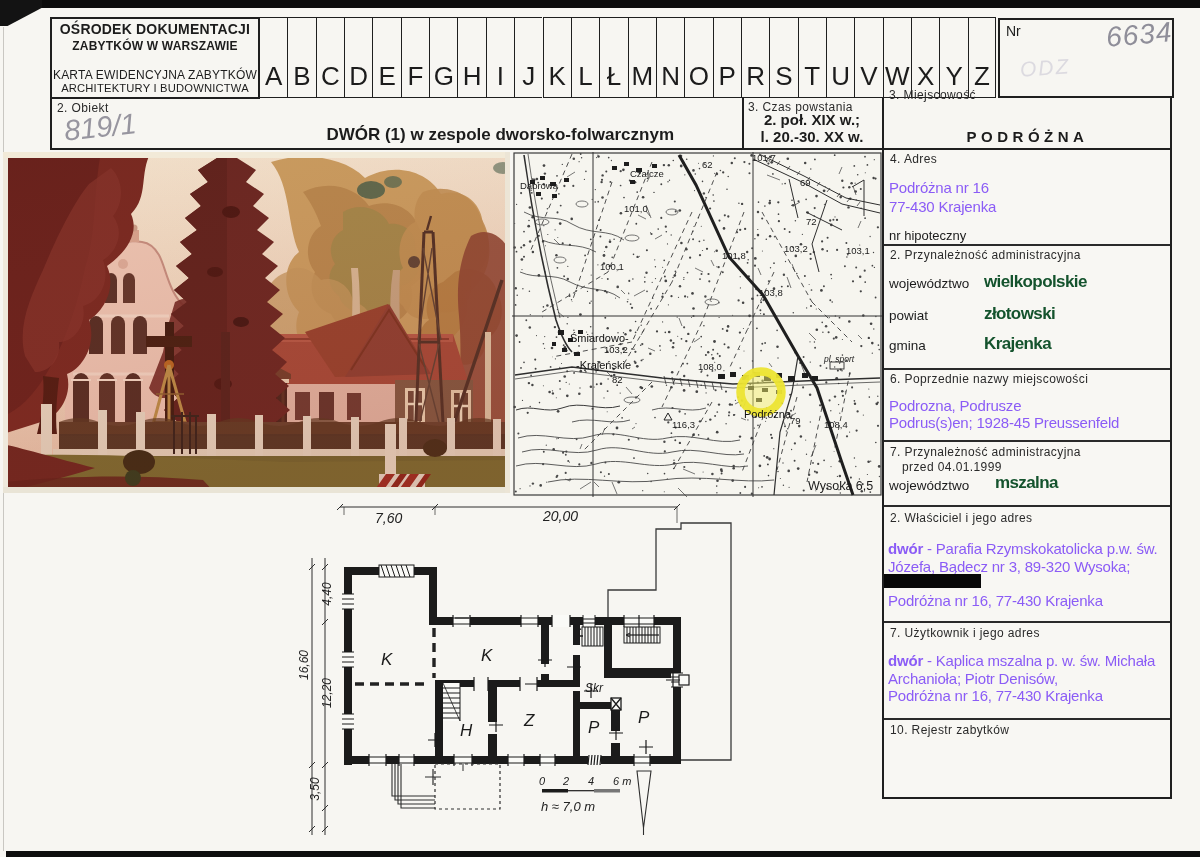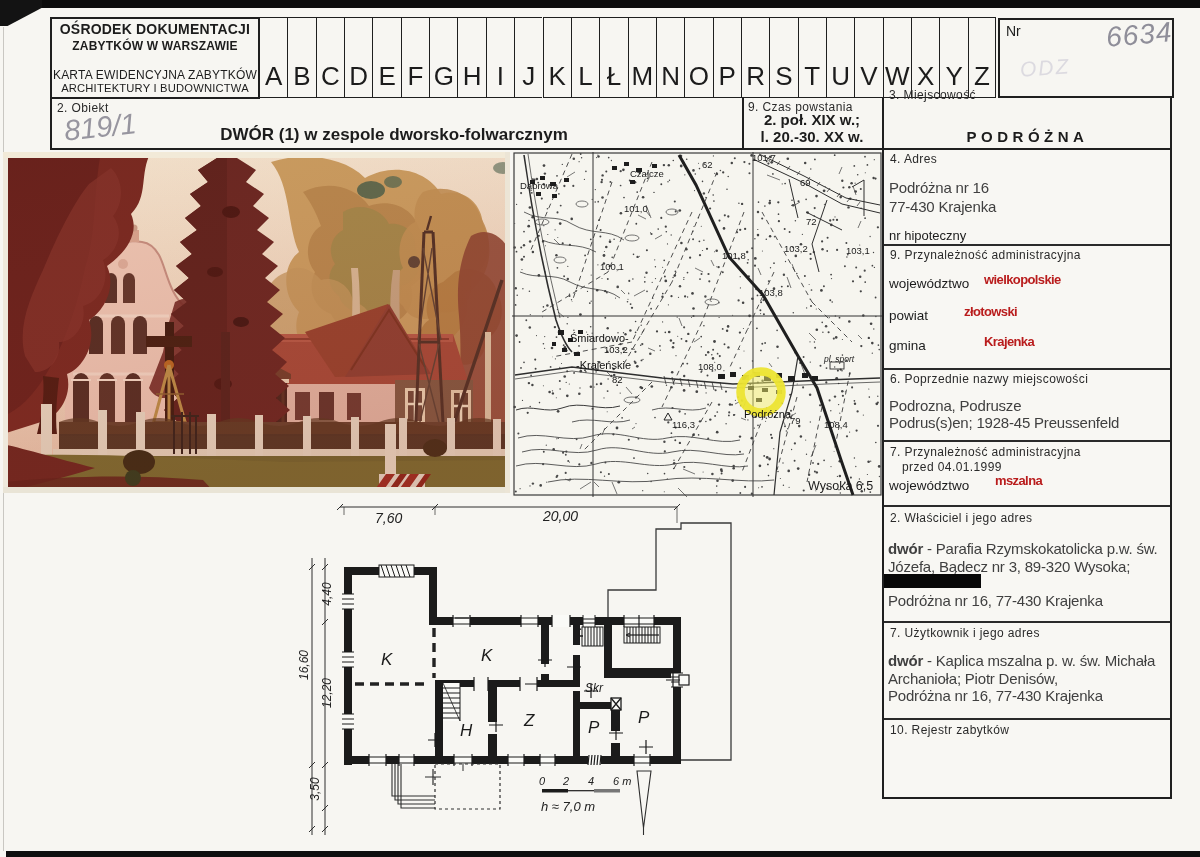--- a/index.html
+++ b/index.html
@@ -1,21 +1,21 @@
 <!DOCTYPE html>
 <html><head>
 <meta charset="utf-8">
 <style>
   html,body{margin:0;padding:0}
   body{width:1200px;height:857px;position:relative;background:#f7f6f2;
        font-family:"Liberation Sans",sans-serif;overflow:hidden;color:#1c1c1c}
   .abs{position:absolute}
   .lbl{position:absolute;font-size:12px;color:#2a2a2a;letter-spacing:0.4px;white-space:nowrap}
-  .txt{position:absolute;font-size:15px;letter-spacing:-0.2px;color:#404040;white-space:nowrap}
-  .bld{position:absolute;font-size:13px;font-weight:bold;letter-spacing:-0.6px;color:#b91c1c;white-space:nowrap}
+  .txt{position:absolute;font-size:15px;letter-spacing:-0.2px;color:#8b5cf6;white-space:nowrap}
+  .bld{position:absolute;font-size:17px;font-weight:bold;letter-spacing:-0.6px;color:#14532d;white-space:nowrap}
   .hl{position:absolute;background:#2a2a2a;height:1.8px}
 </style>
 </head>
 <body>
 
 <div class="abs" style="left:0;top:0;width:1200px;height:8px;background:#0c0c0c"></div>
 
 <div class="abs" style="left:0;top:0;width:42px;height:26px;background:#131313;clip-path:polygon(0 0,100% 0,100% 30%,18% 100%,0 100%)"></div>
 
 <div class="abs" style="left:6px;top:851px;width:1194px;height:6px;background:#0e0e0e"></div>
@@ -67,44 +67,44 @@
 <div class="abs" style="left:1106px;top:19px;font-size:28px;color:#8f8e99;transform:rotate(-5deg);font-style:italic;letter-spacing:1px">6634</div>
 
 <div class="abs" style="left:1020px;top:56px;font-size:21px;color:#dcdae0;transform:rotate(-4deg);font-style:italic;letter-spacing:2px">ODZ</div>
 
 <div class="abs" style="left:50px;top:98px;width:692px;height:52px;border-left:2px solid #1f1f1f;border-bottom:2px solid #1f1f1f;box-sizing:border-box"></div>
 
 <div class="lbl" style="left:57px;top:101px">2. Obiekt</div>
 
 <div class="abs" style="left:64px;top:111px;font-size:29px;color:#97959f;transform:rotate(-6deg);font-style:italic">819/1</div>
 
-<div class="abs" style="left:114px;top:125px;width:560px;text-align:center;font-size:17px;font-weight:bold;white-space:nowrap">DWÓR (1) w zespole dworsko-folwarcznym</div>
+<div class="abs" style="left:114px;top:125px;width:560px;text-align:right;font-size:17px;font-weight:bold;white-space:nowrap">DWÓR (1) w zespole dworsko-folwarcznym</div>
 
 <div class="abs" style="left:742px;top:98px;width:140px;height:52px;border-left:2px solid #1f1f1f;border-bottom:2px solid #1f1f1f;box-sizing:border-box"></div>
-<div class="lbl" style="left:748px;top:100px">9. Czas powstania</div>
+<div class="lbl" style="left:748px;top:100px">3. Czas powstania</div>
 <div class="abs" style="left:742px;top:112px;width:140px;text-align:center;font-size:15px;font-weight:bold;line-height:16.5px">2. poł. XIX w.;<br>l. 20.-30. XX w.</div>
 
 <div class="abs" style="left:882px;top:98px;width:290px;height:52px;border-left:2px solid #1f1f1f;border-bottom:2px solid #1f1f1f;border-right:2px solid #1f1f1f;box-sizing:border-box"></div>
 <div class="lbl" style="left:889px;top:88px">3. Miejscowość</div>
 
 <div class="abs" style="left:885px;top:128px;width:285px;text-align:center;font-size:15px;font-weight:bold;letter-spacing:4.5px">PODRÓŻNA</div>
 
 <div class="abs" style="left:882px;top:150px;width:290px;height:649px;border-left:2px solid #1f1f1f;border-right:2px solid #1f1f1f;border-bottom:2px solid #1f1f1f;box-sizing:border-box;background:#f8f7f3"></div>
 
 <div class="lbl" style="left:890px;top:152px">4. Adres</div>
 <div class="txt" style="left:889px;top:179px">Podróżna nr 16</div>
 <div class="txt" style="left:889px;top:198px">77-430 Krajenka</div>
 <div class="abs" style="left:889px;top:228px;font-size:13px">nr hipoteczny</div>
 <div class="hl" style="left:884px;top:244px;width:286px"></div>
 
-<div class="lbl" style="left:890px;top:248px">9. Przynależność administracyjna</div>
+<div class="lbl" style="left:890px;top:248px">2. Przynależność administracyjna</div>
 <div class="abs" style="left:889px;top:276px;font-size:13.5px">województwo</div>
 <div class="bld" style="left:984px;top:272px">wielkopolskie</div>
 <div class="abs" style="left:889px;top:308px;font-size:13.5px">powiat</div>
-<div class="bld" style="left:964px;top:304px">złotowski</div>
+<div class="bld" style="left:984px;top:304px">złotowski</div>
 <div class="abs" style="left:889px;top:338px;font-size:13.5px">gmina</div>
 <div class="bld" style="left:984px;top:334px">Krajenka</div>
 <div class="hl" style="left:884px;top:368px;width:286px"></div>
 
 <div class="lbl" style="left:890px;top:372px">6. Poprzednie nazwy miejscowości</div>
 <div class="txt" style="left:889px;top:397px">Podrozna, Podrusze</div>
 <div class="txt" style="left:889px;top:414px">Podrus(s)en; 1928-45 Preussenfeld</div>
 <div class="hl" style="left:884px;top:440px;width:286px"></div>
 
 <div class="lbl" style="left:890px;top:445px">7. Przynależność administracyjna</div>

